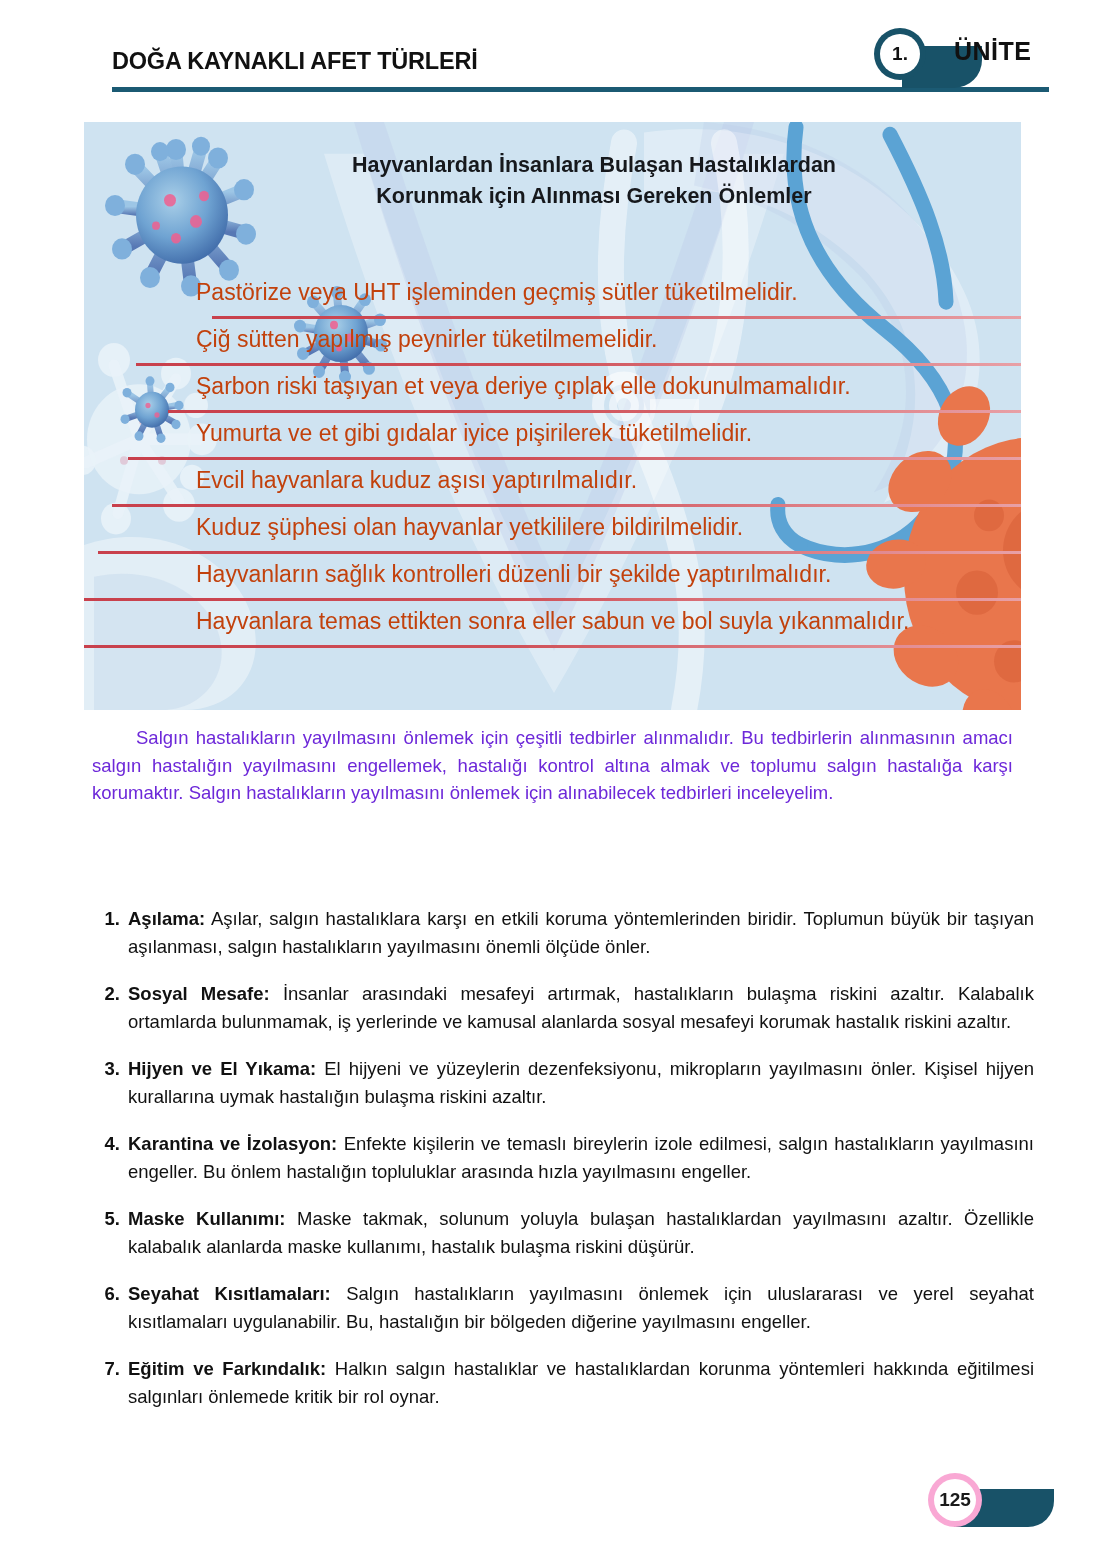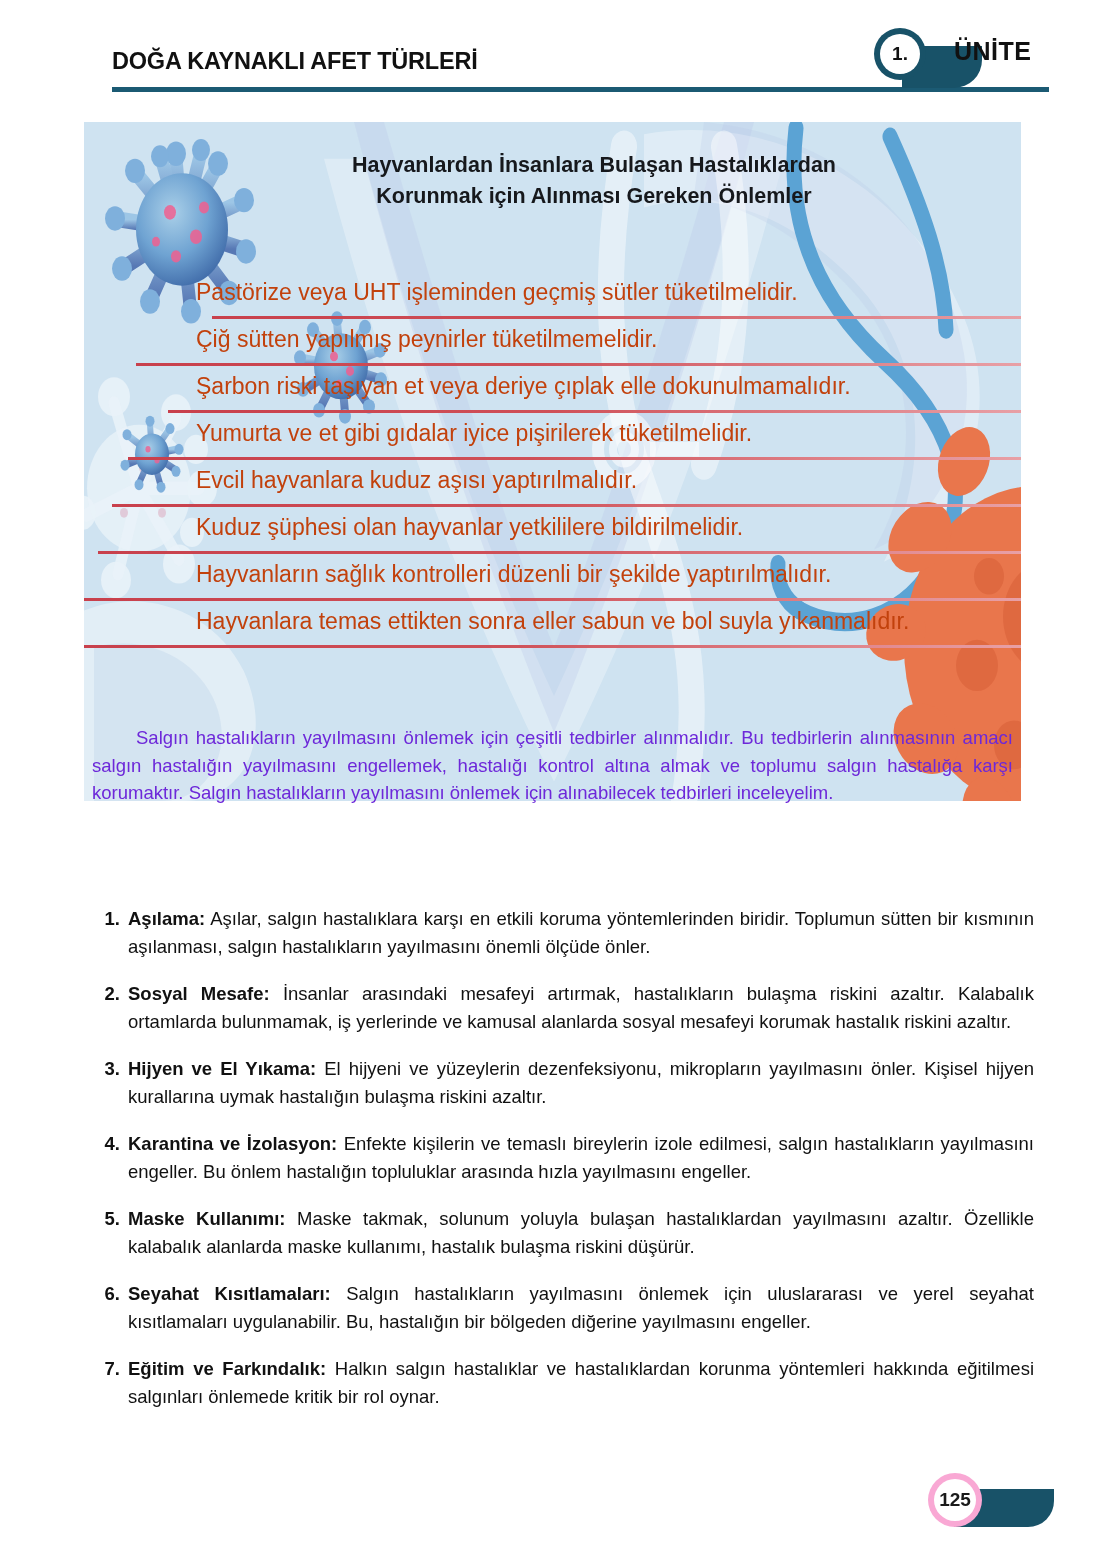--- a/index.html
+++ b/index.html
@@ -92,21 +92,21 @@
     color: #111111;
     letter-spacing: 0.5px;
   }
 
   
   .panel {
     position: absolute;
     left: 84px;
     top: 122px;
     width: 937px;
-    height: 679px;
+    height: 588px;
     background: #cfe3f1;
     overflow: hidden;
   }
   .panel-bg {
     position: absolute;
     inset: 0;
     width: 100%;
     height: 100%;
   }
   .panel-title {
@@ -484,21 +484,21 @@
     </div>
   </div>
 </div>
 
 <div class="content">
   <p class="intro-para">Salgın hastalıkların yayılmasını önlemek için çeşitli tedbirler alınmalıdır. Bu tedbirlerin alınmasının amacı salgın hastalığın yayılmasını engellemek, hastalığı kontrol altına almak ve toplumu salgın hastalığa karşı korumaktır. Salgın hastalıkların yayılmasını önlemek için alınabilecek tedbirleri inceleyelim.</p>
 </div>
 
 <div class="measures">
   <div class="measure-item">
-    <span class="measure-num">1.</span><span class="measure-term">Aşılama:</span><span> Aşılar, salgın hastalıklara karşı en etkili koruma yöntemlerinden biridir. Toplumun sütten bir kısmının aşılanması, salgın hastalıkların yayılmasını önemli ölçüde önler.</span>
+    <span class="measure-num">1.</span><span class="measure-term">Aşılama:</span><span> Aşılar, salgın hastalıklara karşı en etkili koruma yöntemlerinden biridir. Toplumun büyük bir taşıyan aşılanması, salgın hastalıkların yayılmasını önemli ölçüde önler.</span>
   </div>
   <div class="measure-item">
     <span class="measure-num">2.</span><span class="measure-term">Sosyal Mesafe:</span><span> İnsanlar arasındaki mesafeyi artırmak, hastalıkların bulaşma riskini azaltır. Kalabalık ortamlarda bulunmamak, iş yerlerinde ve kamusal alanlarda sosyal mesafeyi korumak hastalık riskini azaltır.</span>
   </div>
   <div class="measure-item">
     <span class="measure-num">3.</span><span class="measure-term">Hijyen ve El Yıkama:</span><span> El hijyeni ve yüzeylerin dezenfeksiyonu, mikropların yayılmasını önler. Kişisel hijyen kurallarına uymak hastalığın bulaşma riskini azaltır.</span>
   </div>
   <div class="measure-item">
     <span class="measure-num">4.</span><span class="measure-term">Karantina ve İzolasyon:</span><span> Enfekte kişilerin ve temaslı bireylerin izole edilmesi, salgın hastalıkların yayılmasını engeller. Bu önlem hastalığın topluluklar arasında hızla yayılmasını engeller.</span>
   </div>

